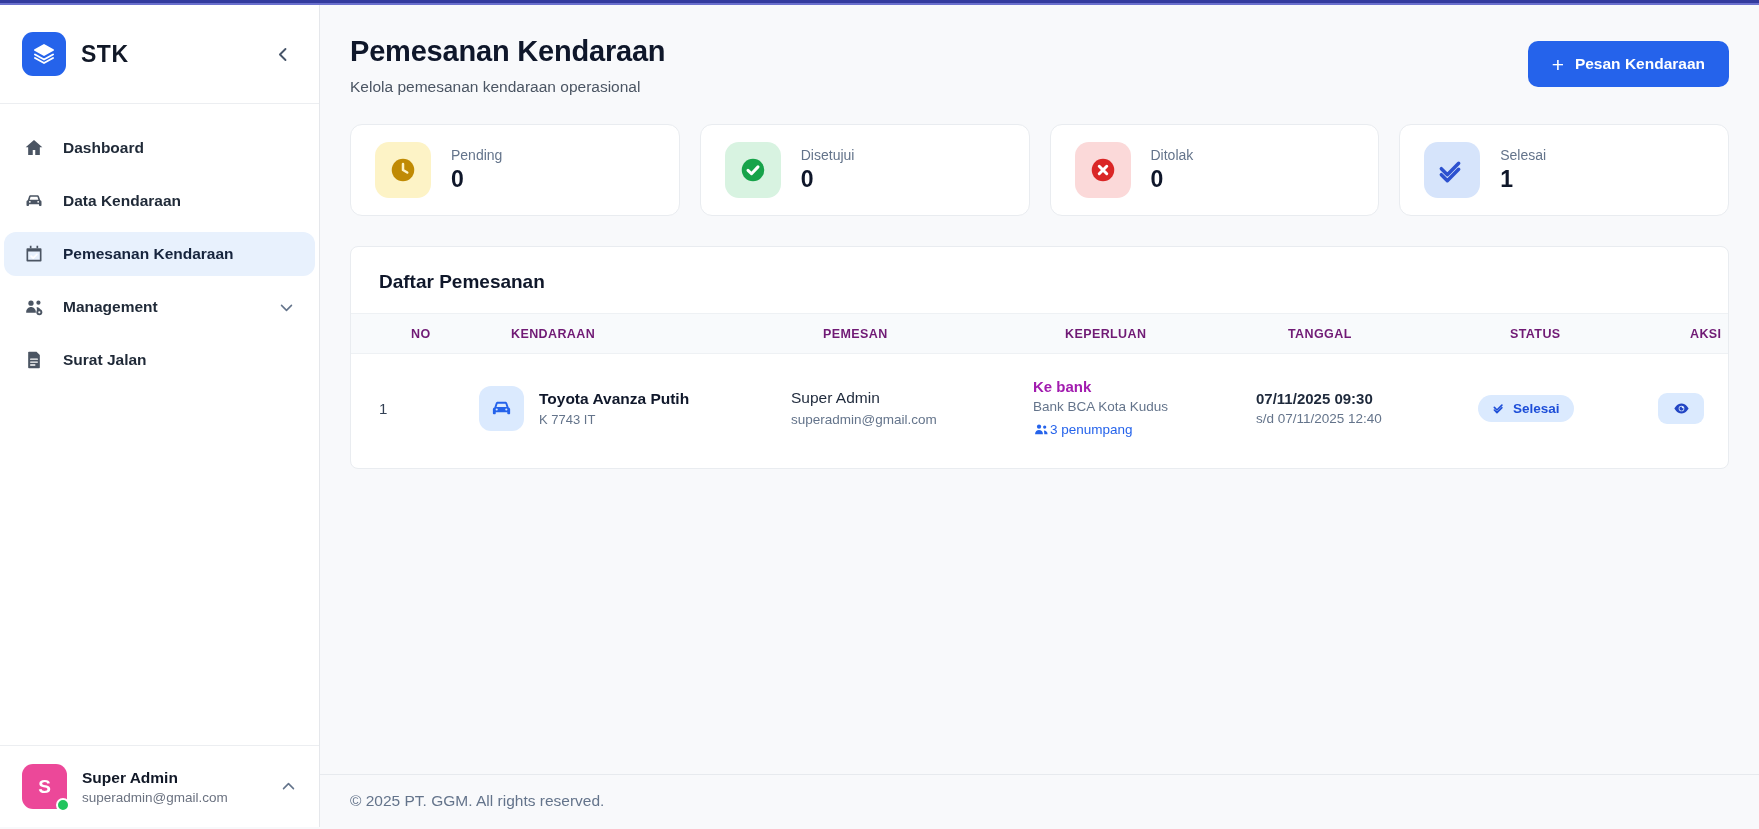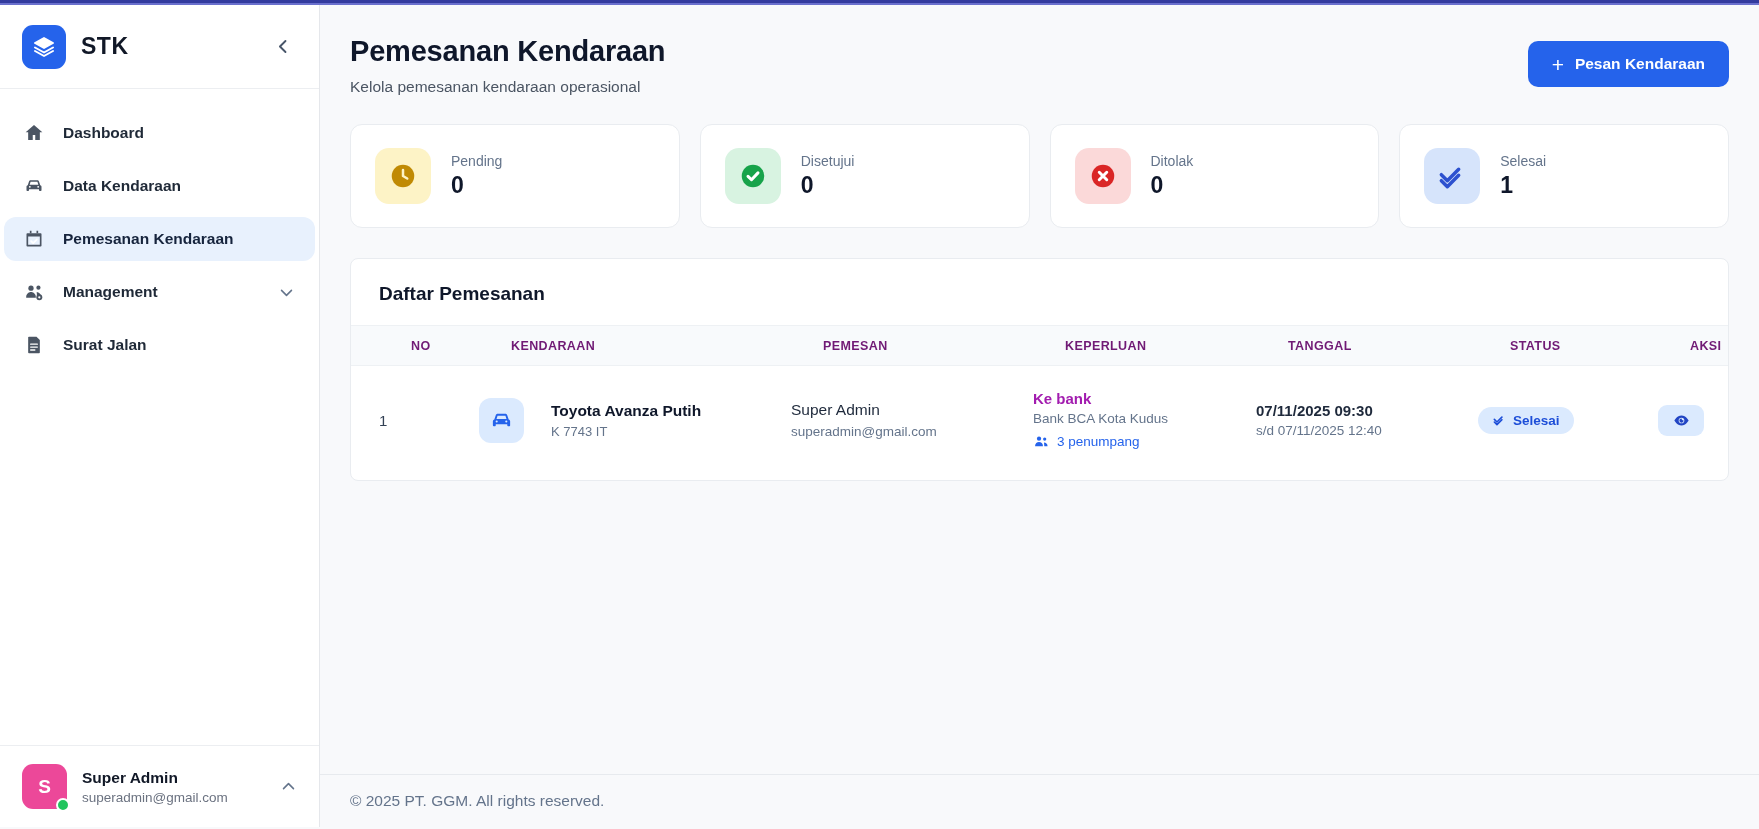--- a/index.html
+++ b/index.html
@@ -8,21 +8,21 @@
   svg { display:block; }
 
   
   .topbar { height:5px; background:#333b9e; border-bottom:2px solid #6a70cd; }
 
   .app { display:flex; height:822px; }
 
   
   .sidebar { width:320px; background:#fff; border-right:1px solid #e5e7eb;
     display:flex; flex-direction:column; flex-shrink:0; }
-  .sidebar-header { height:84px; display:flex; align-items:center; padding:0 22px;
+  .sidebar-header { height:99px; display:flex; align-items:center; padding:0 22px;
     border-bottom:1px solid #eceef1; }
   .logo-box { width:44px; height:44px; border-radius:11px; background:#2563eb;
     display:grid; place-items:center; flex-shrink:0; }
   .logo-text { font-size:23px; font-weight:700; color:#111827; margin-left:15px; letter-spacing:.5px; }
   .collapse-btn { margin-left:auto; background:none; border:none; color:#475569; cursor:pointer;
     display:grid; place-items:center; padding:4px; }
   .nav { padding:22px 4px; flex:1; }
   .nav-item { display:flex; align-items:center; gap:19px; padding:12px 20px; border-radius:12px;
     color:#1f2937; font-size:15.5px; font-weight:600; margin-bottom:9px; cursor:pointer; }
   .nav-item.active { background:#e8f1fd; color:#16243d; }
@@ -44,48 +44,48 @@
   .page-header { display:flex; justify-content:space-between; align-items:flex-start; margin-bottom:28px; }
   .page-title { font-size:29px; font-weight:700; color:#0f172a; letter-spacing:-.2px; }
   .page-subtitle { font-size:15.5px; color:#4b5563; margin-top:10px; }
   .primary-btn { background:#2563eb; color:#fff; border:none; border-radius:10px; height:46px;
     padding:0 24px; margin-top:6px; font-size:15.5px; font-weight:600; display:flex; align-items:center;
     gap:11px; cursor:pointer; font-family:inherit; }
   .plus { font-size:21px; font-weight:400; line-height:1; }
 
   .stats { display:grid; grid-template-columns:repeat(4,1fr); gap:20px; margin-bottom:30px; }
   .stat-card { background:#fff; border:1px solid #e9ecf0; border-radius:12px; padding:24px;
-    height:104px; display:flex; align-items:center; gap:20px; }
+    height:92px; display:flex; align-items:center; gap:20px; }
   .stat-icon { width:56px; height:56px; border-radius:14px; display:grid; place-items:center; flex-shrink:0; }
   .stat-icon.pending { background:#fdf3c6; color:#c08a04; }
   .stat-icon.approved { background:#d8f3e1; color:#17a34a; }
   .stat-icon.rejected { background:#fbd9d9; color:#da2626; }
   .stat-icon.done { background:#d6e4fb; color:#2d51cf; }
   .stat-label { font-size:14px; color:#64748b; }
   .stat-value { font-size:23px; font-weight:700; color:#0f172a; margin-top:3px; }
 
   .table-card { background:#fff; border:1px solid #e9ecf0; border-radius:8px; overflow:hidden; }
   .table-title { padding:24px 28px 20px; font-size:19px; font-weight:700; color:#0f172a; }
   .tgrid { display:grid; grid-template-columns:100px 312px 242px 223px 222px 180px 1fr; align-items:center; }
   .thead { background:#f8fafc; border-top:1px solid #eef1f4; border-bottom:1px solid #eef1f4;
     padding:0 28px; height:41px; }
   .th { font-size:12.5px; font-weight:700; color:#701a75; letter-spacing:.4px; text-transform:uppercase;padding-left:32px; }
   .th.right { text-align:center; }
   .trow { padding:24px 28px 30px; }
   .cell-no { font-size:15px; color:#334155; }
-  .veh { display:flex; align-items:center; gap:27px; }
+  .veh { display:flex; align-items:center; gap:15px; }
   .veh-icon { width:45px; height:45px; border-radius:12px; background:#dbeafe; color:#2563eb;
     display:grid; place-items:center; flex-shrink:0; }
   .veh-name { font-size:15.5px; font-weight:700; color:#0f172a; }
   .veh-plate { font-size:13px; color:#64748b; margin-top:4px; }
   .pm-name { font-size:15.5px; color:#1e293b; }
   .pm-email { font-size:13.5px; color:#64748b; margin-top:5px; }
   .kp-purpose { font-size:15px; font-weight:600; color:#a21caf; }
   .kp-dest { font-size:13.5px; color:#64748b; margin-top:4px; }
-  .kp-pass { display:flex; align-items:center; gap:7px; margin-top:7px; color:#2563eb;
+  .kp-pass { display:flex; align-items:center; margin-top:7px; color:#2563eb;
     font-size:13.5px; cursor:pointer; }
   .tg-start { font-size:15px; font-weight:600; color:#1e293b; }
   .tg-end { font-size:13.5px; color:#64748b; margin-top:4px; }
   .badge { display:inline-flex; align-items:center; gap:7px; background:#dbeafe; color:#1d4ed8;
     font-size:13.5px; font-weight:600; border-radius:14px; padding:6px 14px; }
   .cell-aksi { text-align:right; }
   .eye-btn { width:46px; height:31px; border:none; border-radius:9px; background:#dbeafe;
     color:#2346c4; display:inline-grid; place-items:center; cursor:pointer; }
 
   .footer { border-top:1px solid #e7eaee; padding:17px 30px; color:#64748b; font-size:15.5px; }

